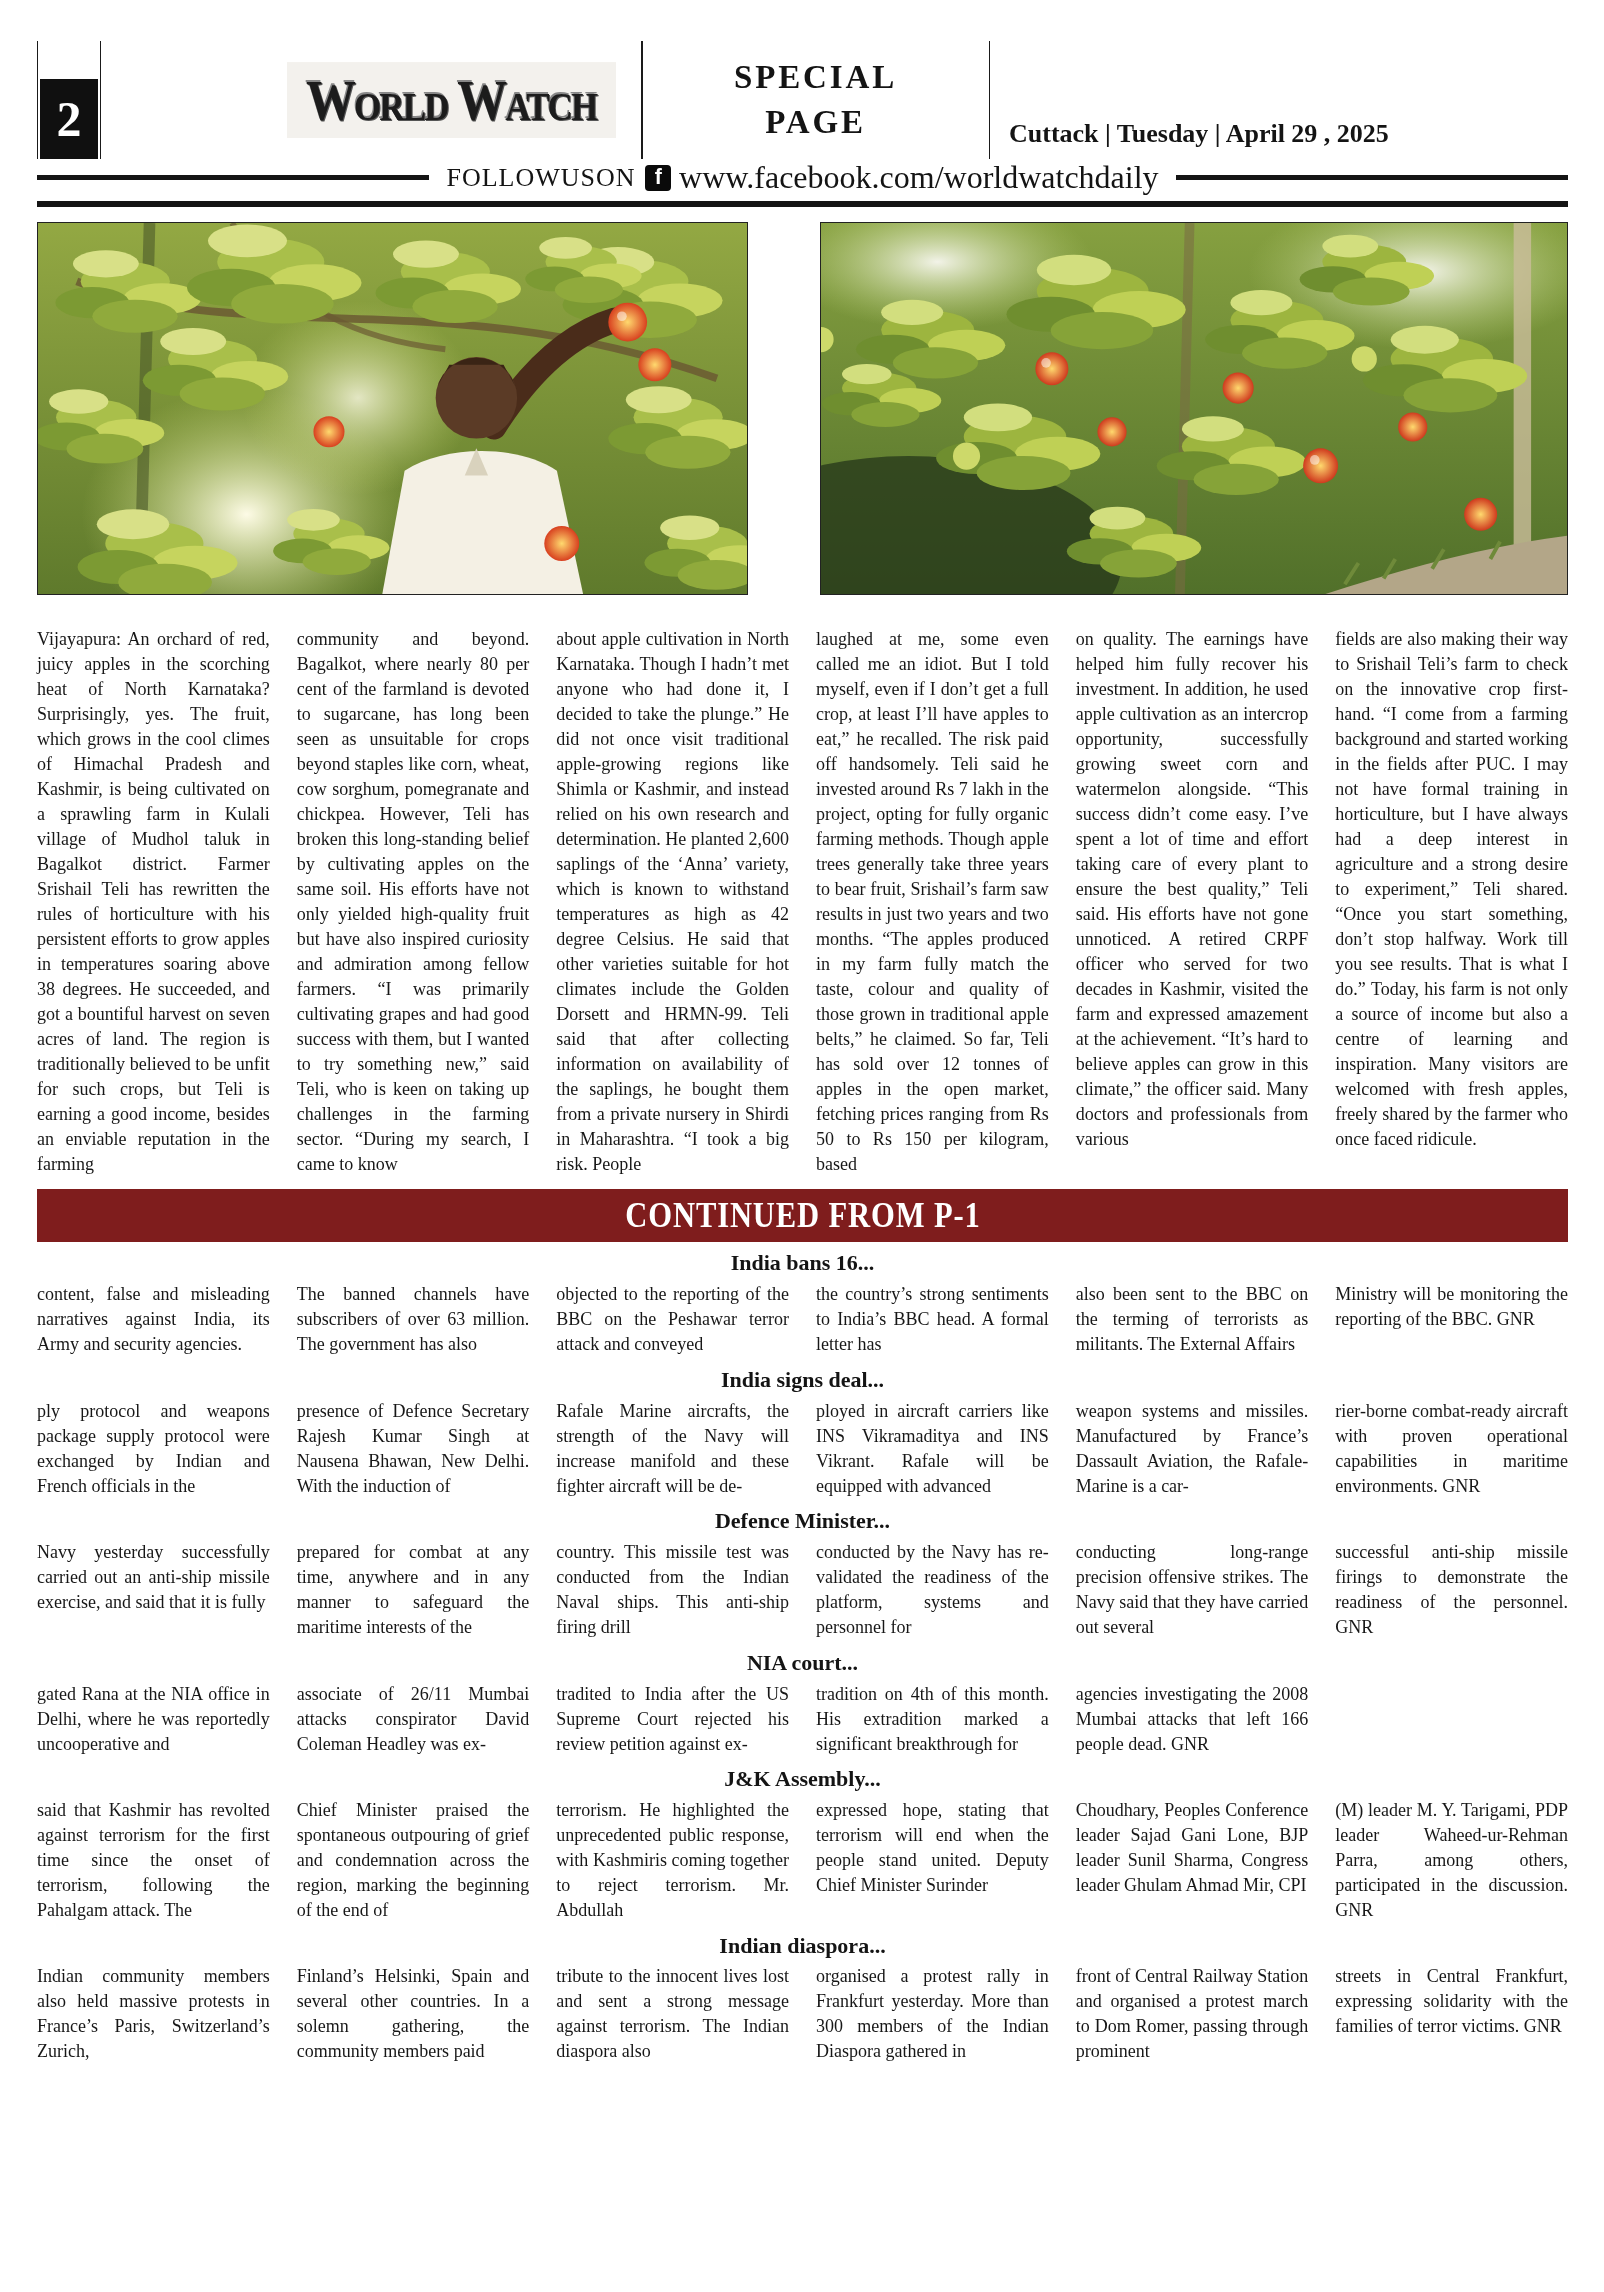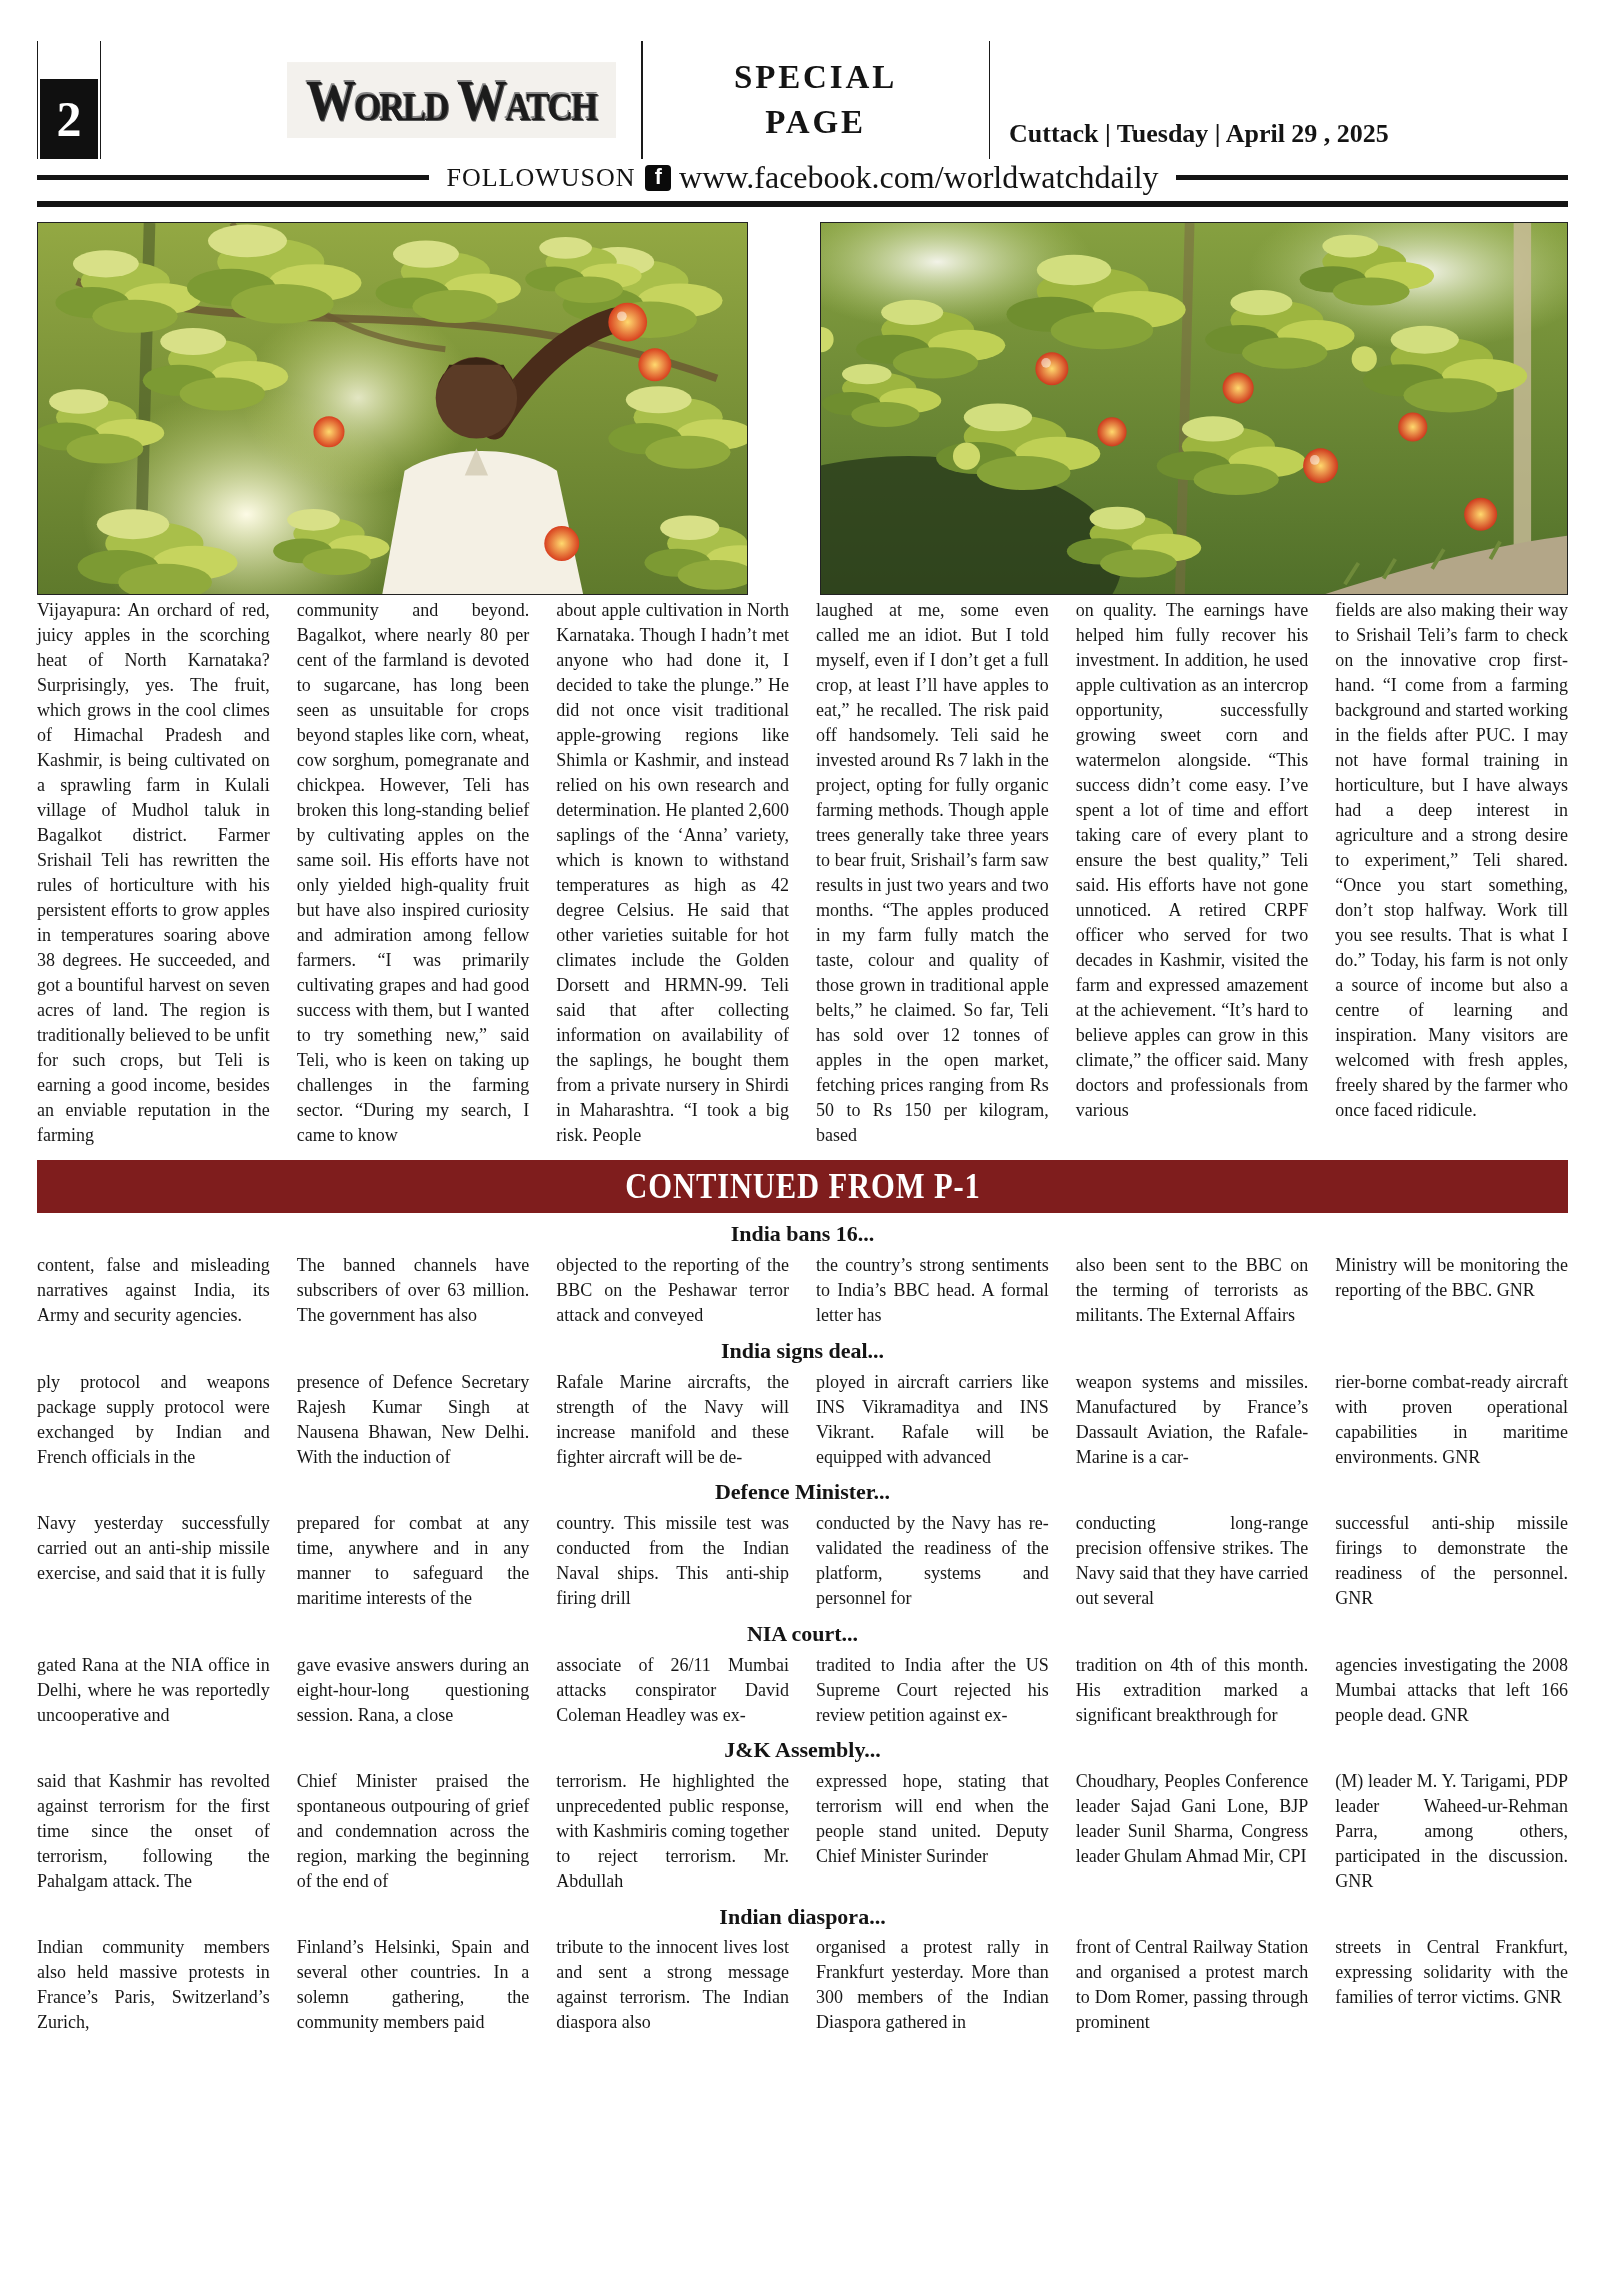--- a/index.html
+++ b/index.html
@@ -57,21 +57,21 @@
   .headline { text-align:center; margin:21.3px 0 7.8px 0; }
   .headline .hl { font-weight:bold; font-size:59px; line-height:1.17; letter-spacing:-1px; transform:scaleY(1.05); }
   
   .photos { display:flex; justify-content:space-between; margin-top:15.5px; }
   .photo { border:1px solid #222; line-height:0; }
   
   .cols {
     display:grid; grid-template-columns:repeat(6,1fr); column-gap:27px;
     text-align:justify; font-size:18px; line-height:25px; color:#171717;
   }
-  .article { margin-top:3px; }
+  .article { margin-top:32px; }
   
   .banner {
     margin-top:11.6px; background:#7f1d1d; color:#ffffff; text-align:center;
     padding:4.9px 0 6.8px 0;
   }
   .banner span {
     display:inline-block; font-weight:bold; font-size:36px; letter-spacing:1px;
     transform:scaleX(0.85);
   }
   
@@ -261,21 +261,20 @@
     <div>prepared for combat at any time, anywhere and in any manner to safeguard the maritime interests of the</div>
     <div>country. This missile test was conducted from the Indian Naval ships. This anti-ship firing drill</div>
     <div>conducted by the Navy has re-validated the readiness of the platform, systems and personnel for</div>
     <div>conducting long-range precision offensive strikes. The Navy said that they have carried out several</div>
     <div>successful anti-ship missile firings to demonstrate the readiness of the personnel. GNR</div>
   </div>
 
   <div class="section-title">NIA court...</div>
   <div class="cols section-cols">
     <div>gated Rana at the NIA office in Delhi, where he was reportedly uncooperative and</div>
-    <div>gave evasive answers during an eight-hour-long questioning session. Rana, a close</div>
     <div>associate of 26/11 Mumbai attacks conspirator David Coleman Headley was ex-</div>
     <div>tradited to India after the US Supreme Court rejected his review petition against ex-</div>
     <div>tradition on 4th of this month. His extradition marked a significant breakthrough for</div>
     <div>agencies investigating the 2008 Mumbai attacks that left 166 people dead. GNR</div>
   </div>
 
   <div class="section-title">J&amp;K Assembly...</div>
   <div class="cols section-cols">
     <div>said that Kashmir has revolted against terrorism for the first time since the onset of terrorism, following the Pahalgam attack. The</div>
     <div>Chief Minister praised the spontaneous outpouring of grief and condemnation across the region, marking the beginning of the end of</div>

